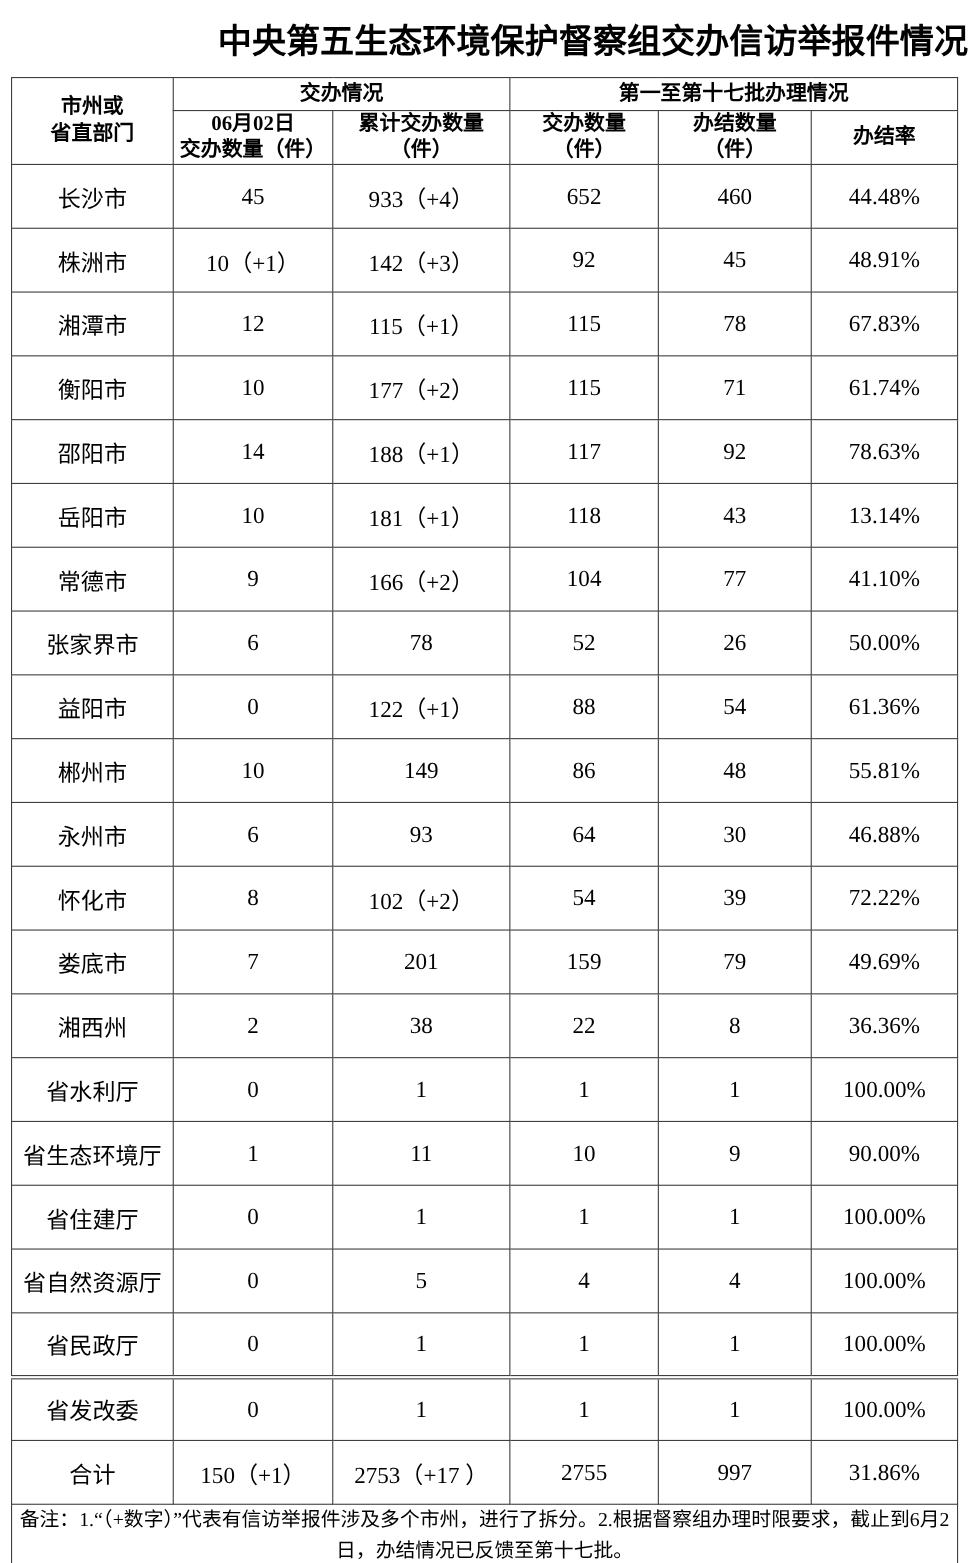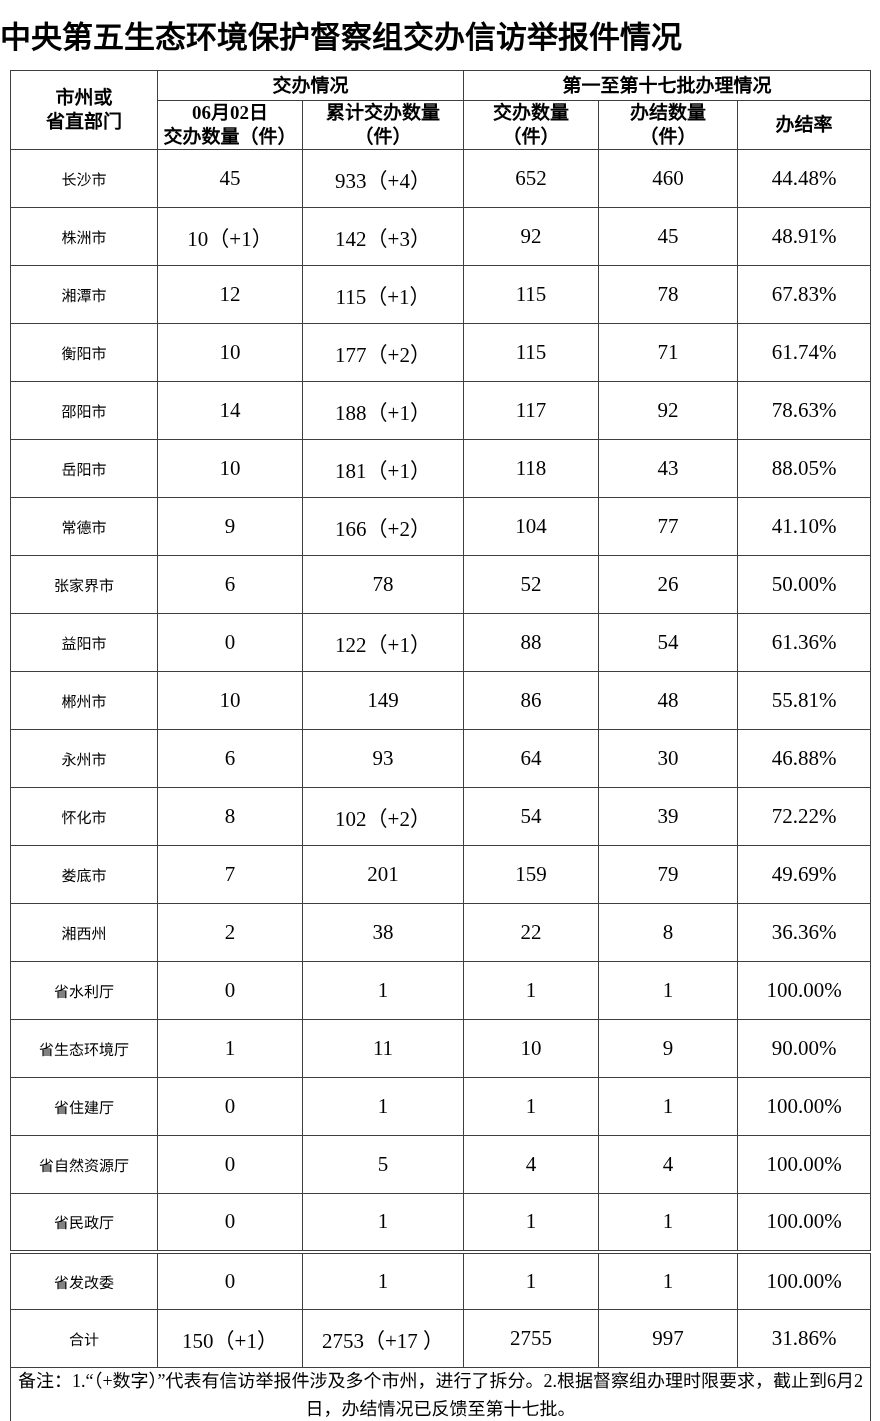--- a/index.html
+++ b/index.html
@@ -8,21 +8,21 @@
     background: #ffffff;
     width: 880px;
     color: #000;
     font-family: "Liberation Serif", "DejaVu Serif", serif;
   }
   .page {
     width: 880px;
     box-sizing: border-box;
   }
   .title {
-    text-align: left;
+    text-align: right;
     font-size: 31px;
     font-weight: bold;
     margin: 12px 0 13px 0;
     letter-spacing: 0px;
     font-family: "Liberation Serif", "DejaVu Serif", serif;
   }
   table.report {
     border-collapse: collapse;
     table-layout: fixed;
     width: 860px;
@@ -42,21 +42,21 @@
     line-height: 1.25;
     font-size: 19px;
   }
   tr.group-row th { height: 30px; }
   tr.sub-row th { height: 49px; }
   tbody td {
     height: 58px;
     font-size: 21px;
   }
   tbody td.region-col {
-    font-size: 15px;
+    font-size: 21px;
   }
   tr.double-top td {
     border-top: 4px double #3f3f3f;
     text-align: center;
   }
   td.note-cell {
     text-align: left;
     vertical-align: middle;
     font-size: 18px;
     line-height: 1.55;
@@ -139,21 +139,21 @@
           <td>117</td>
           <td>92</td>
           <td>78.63%</td>
         </tr>
         <tr>
           <td class="region-col">岳阳市</td>
           <td>10</td>
           <td>181（+1）</td>
           <td>118</td>
           <td>43</td>
-          <td>88.05%</td>
+          <td>13.14%</td>
         </tr>
         <tr>
           <td class="region-col">常德市</td>
           <td>9</td>
           <td>166（+2）</td>
           <td>104</td>
           <td>77</td>
           <td>41.10%</td>
         </tr>
         <tr>

